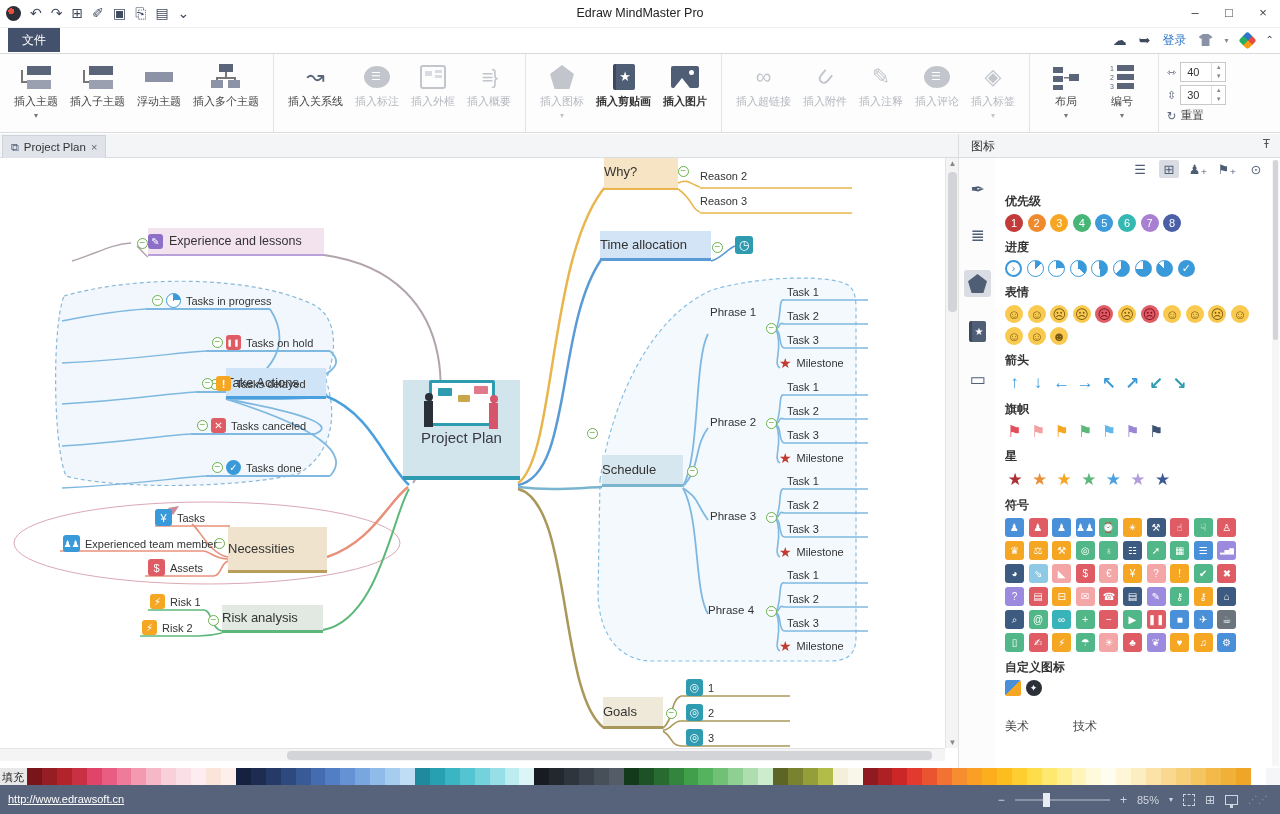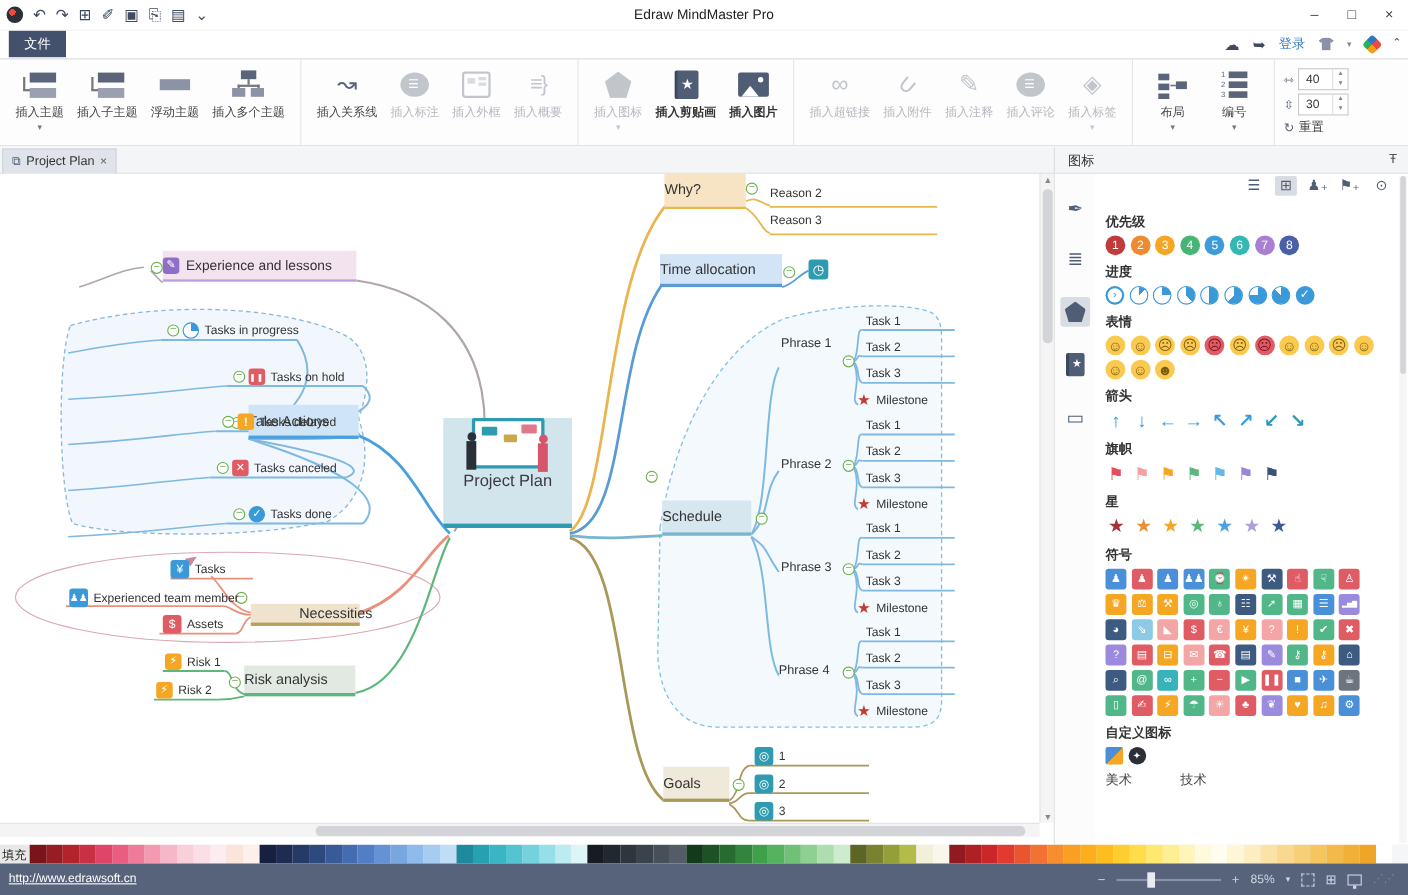--- a/index.html
+++ b/index.html
@@ -121,21 +121,21 @@
   .irow { display:flex; flex-wrap:wrap; gap:4.6px; row-gap:4px; max-width:250px; }
   .pcirc { width:18px; height:18px; border-radius:50%; color:#fff; font-size:11px; display:flex; align-items:center; justify-content:center; }
   .prog { width:17px; height:17px; border-radius:50%; }
   .emo { width:18px; height:18px; border-radius:50%; color:#7a5a10; font-size:13px; display:flex; align-items:center; justify-content:center; }
   .garr { font-size:17px; font-weight:bold; width:19px; text-align:center; }
   .gflag { font-size:16px; width:19px; text-align:center; }
   .gstar { font-size:17px; width:20px; text-align:center; }
   .sym { width:19px; height:19px; border-radius:3px; color:#fff; font-size:10px; display:flex; align-items:center; justify-content:center; line-height:1; }
   .custom1 { width:16px; height:16px; border-radius:2px; background:linear-gradient(135deg,#4a90d9 0 50%,#f5a623 50%); }
   .custom2 { width:16px; height:16px; border-radius:50%; background:#2b2f38; color:#fff; font-size:9px; display:flex; align-items:center; justify-content:center; }
-  .res-row { display:flex; gap:44px; font-size:12px; color:#444; margin-top:6px; }
+  .res-row { display:flex; gap:44px; font-size:12px; color:#444; margin-top:22px; }
   #panel-scroll { position:absolute; left:1272px; top:160px; width:7px; height:606px; background:#f6f6f6; }
   #panel-scroll .thumb { position:absolute; left:1px; top:0px; width:5px; height:180px; background:#d2d4d8; border-radius:3px; }
   
   #fillbar { position:absolute; left:0; top:768px; width:1280px; height:17px; background:#e8e8e8; display:flex; align-items:stretch; }
   #fill-label { font-size:11px; color:#222; padding:2px 3px 0 2px; background:#e8e8e8; }
   #swatches { flex:1; display:flex; }
   .sw { flex:1; }
   
   #statusbar { position:absolute; left:0; top:785px; width:1280px; height:29px; background:#57637a; color:#e8ecf2; font-size:11px; }
   #status-url { position:absolute; left:8px; top:8px; text-decoration:underline; color:#fff; }
@@ -457,21 +457,21 @@
   <div class="node" style="left:603px;top:539px;width:60px;height:32px;background:#efe9d9;border-bottom:3px solid #a9985a;">
       <span>Goals</span>
     </div>
   <div class="node" style="left:148px;top:70px;width:176px;height:28px;background:#f3e3ef;border-bottom:2px solid #b9a0d8;font-size:12.5px;">
     <span class="sq-ic" style="width:15px;height:15px;background:#8e6fc8;font-size:10px;">✎</span>
     <span>Experience and lessons</span>
     </div>
   <div class="node" style="left:226px;top:210px;width:100px;height:31px;background:#cfe5f7;border-bottom:3px solid #4a9fdf;">
       <span>Take Actions</span>
     </div>
-  <div class="node" style="left:228px;top:391px;width:99px;height:20px;background:#efe3cd;border-bottom:3px solid #b99d5b;padding-left:44px;">
+  <div class="node" style="left:228px;top:369px;width:99px;height:46px;background:#efe3cd;border-bottom:3px solid #b99d5b;">
       <span>Necessities</span>
     </div>
   <div class="node" style="left:222px;top:447px;width:101px;height:28px;background:#e2e9e2;border-bottom:3px solid #5cb87a;">
       <span>Risk analysis</span>
     </div>
 
   <div class="leaf" style="left:735px;top:78px;">
     <span class="sq-ic" style="width:18px;height:18px;background:#2e9bb0;font-size:12px;">◷</span>
   </div>
   <div id="gen-leaves">

